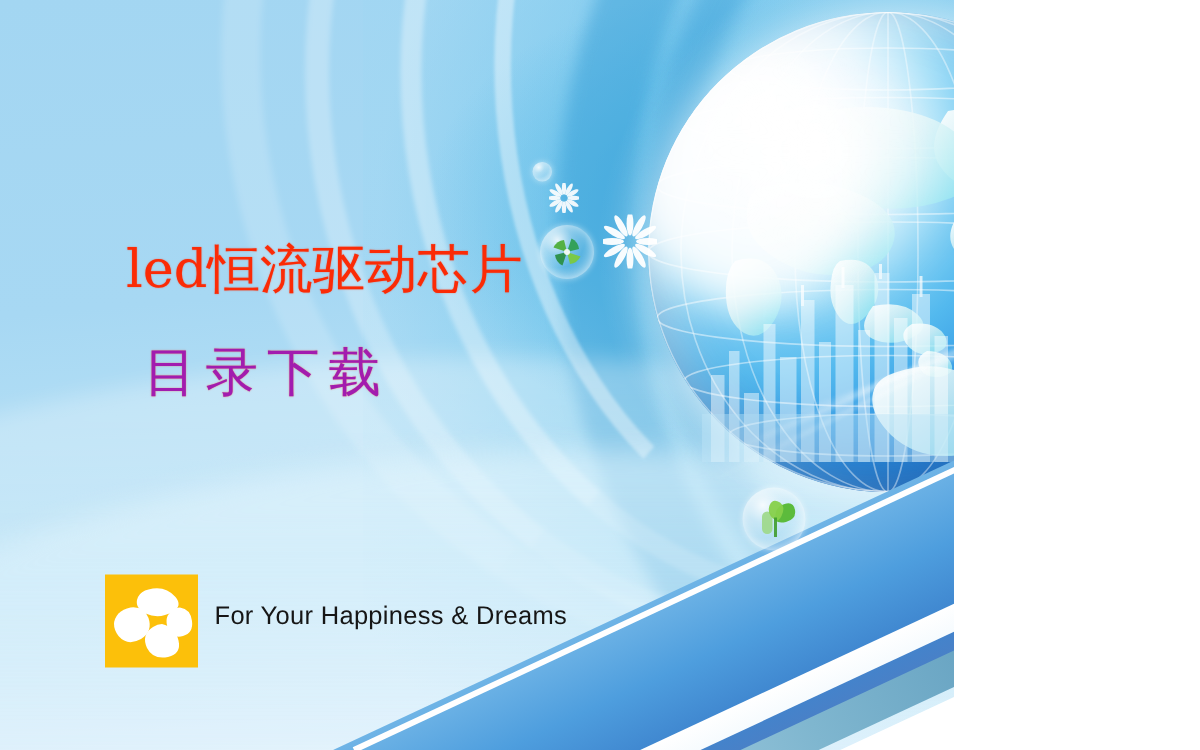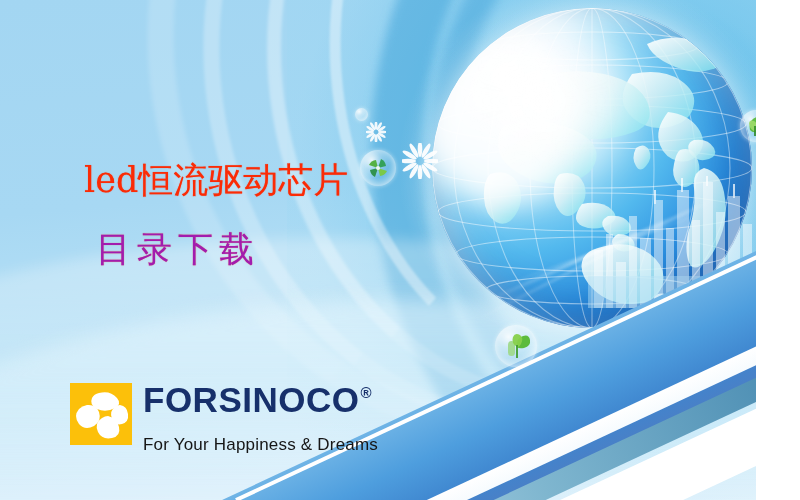--- a/index.html
+++ b/index.html
@@ -6,21 +6,21 @@
     margin: 0;
     padding: 0;
     background: #ffffff;
   }
   body {
     font-family: "Liberation Sans", sans-serif;
   }
 
   #banner {
     position: relative;
-    width: 756px;
+    width: 636px;
     height: 500px;
     overflow: hidden;
     background: #9fd5f2;
   }
 
   
   .bg-base {
     position: absolute;
     inset: 0;
     background:
@@ -556,21 +556,17 @@
       <svg viewBox="0 0 62 62" width="62" height="62">
         <g fill="#ffffff">
           <path d="M29 10 q11-3 18 5 5 6-2 10-9 5-18 1-8-4-5-11 2-4 7-5z"></path>
           <path d="M50 22 q7 1 8 9 1 8-6 10-7 2-10-5-3-8 3-12 2-2 5-2z"></path>
           <path d="M17 22 q9-1 12 7 3 9-5 14-9 5-15-2-6-8 0-15 3-3 8-4z"></path>
           <path d="M38 33 q9 2 11 11 2 9-7 11-10 2-14-6-4-9 4-14 3-2 6-2z"></path>
         </g>
       </svg>
     </div>
     <div class="logo-text">
-      <div class="logo-wordmark">
-        <span>FORSINOCO</span>
-        <span class="logo-reg">®</span>
-      </div>
       <div class="logo-tagline">For Your Happiness &amp; Dreams</div>
     </div>
   </div>
 
 </div>
 
 </body></html>

